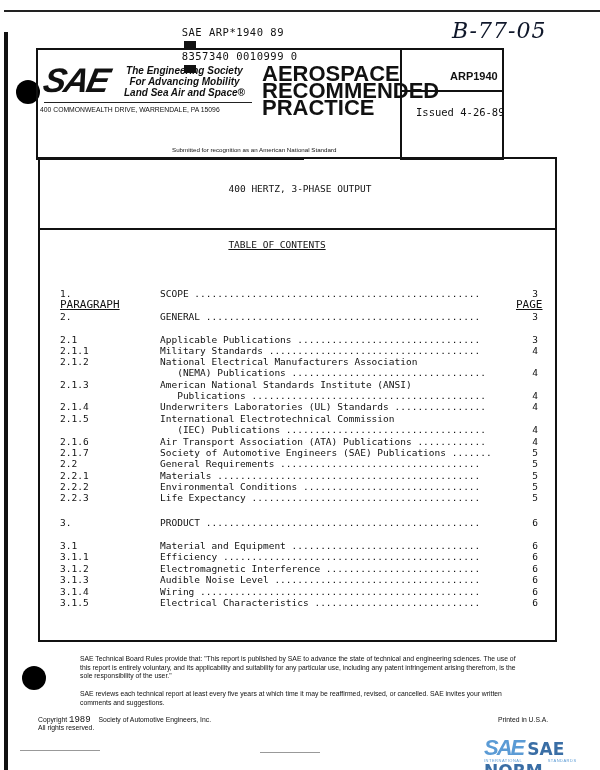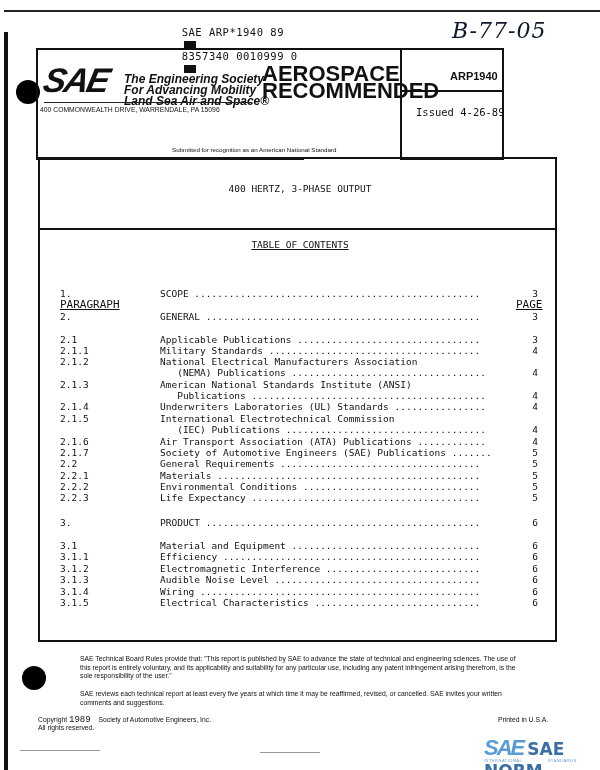--- a/index.html
+++ b/index.html
@@ -10,31 +10,31 @@
   .topline { left:4px; top:10px; width:596px; height:2px; background:#222; }
   .hole { width:24px; height:24px; border-radius:50%; background:#000; }
   .header-code { left:168px; top:14px; font-size:10.5px; letter-spacing:0.5px; white-space:pre; }
   .blk { display:inline-block; width:12px; height:8px; background:#111; vertical-align:middle; margin:0 2px; }
   .handwritten { left:452px; top:18px; font-family:"DejaVu Serif", serif; font-style:italic; font-size:22px; letter-spacing:1px; color:#0f172a; }
   .box { border:2px solid #111; box-sizing:border-box; }
   .hdrbox { left:36px; top:48px; width:268px; height:112px; border-right:none; }
   .hdrright { left:400px; top:48px; width:104px; height:112px; }
   .mainbox { left:38px; top:157px; width:519px; height:485px; }
   .sae-logo { left:44px; top:63px; font-family:"Liberation Sans", sans-serif; font-weight:bold; font-style:italic; font-size:34px; letter-spacing:-2px; transform:skewX(-12deg); line-height:34px; }
-  .sae-tag { left:124px; top:74px; font-style:italic; font-weight:bold; font-size:12px; line-height:11px; }
+  .sae-tag { left:124px; top:65px; font-style:italic; font-weight:bold; font-size:10px; line-height:11px;text-align:center; }
   .addr-line { left:44px; top:102px; width:208px; height:1px; background:#222; }
   .addr { left:40px; top:106px; font-size:6.8px; letter-spacing:0; }
   .arp-title { left:262px; top:65px; font-weight:bold; font-size:22px; line-height:17px; }
   .submitted { left:172px; top:146px; font-size:6.2px; }
   .arp-num { left:450px; top:70px; font-weight:bold; font-size:11px; }
   .hdiv { left:400px; top:90px; width:104px; height:2px; background:#111; }
   .issued { left:416px; top:106px; font-size:10.5px; }
   .doc-title { left:40px; top:183px; width:520px; text-align:center; font-size:9.5px; line-height:11px; }
   .titlediv { left:38px; top:228px; width:519px; height:2px; background:#111; }
-  .toc-title { left:0; top:239px; width:600px; text-align:center; font-size:9.5px; text-decoration:underline; }
+  .toc-title { left:0; top:239px; width:554px; text-align:center; font-size:9.5px; text-decoration:underline; }
   .col-hdr { font-size:11px; text-decoration:underline;margin-top:34px; }
   .toc-row { position:absolute; left:60px; width:478px; font-size:9.5px; line-height:11.2px; white-space:pre; }
   .toc-num { position:absolute; left:0; }
   .toc-text { position:absolute; left:100px; }
   .toc-pg { position:absolute; right:0; }
   .fine { font-size:6.8px; line-height:8.6px; }
   .footnote1 { left:80px; top:655px; width:440px; }
   .footnote2 { left:80px; top:690px; width:440px; }
   .copyright { left:38px; top:716px; font-size:6.8px; line-height:8px; }
   .copyright .yr { font-family:Liberation Mono, monospace; font-size:9px; }
@@ -70,20 +70,21 @@
   <div>The Engineering Society</div>
   <div>For Advancing Mobility</div>
   <div>Land Sea Air and Space®</div>
 </div>
 <div class="abs addr-line"></div>
 <div class="abs addr">400 COMMONWEALTH DRIVE, WARRENDALE, PA 15096</div>
 
 <div class="abs arp-title">
   <div>AEROSPACE</div>
   <div>RECOMMENDED</div>
+  <div>PRACTICE</div>
 </div>
 <div class="abs submitted">Submitted for recognition as an American National Standard</div>
 
 <div class="abs arp-num">ARP1940</div>
 <div class="abs hdiv"></div>
 <div class="abs issued mono">Issued 4-26-89</div>
 
 <div class="abs box mainbox"></div>
 <div class="abs doc-title mono">
   <div>400 HERTZ, 3-PHASE OUTPUT</div>

